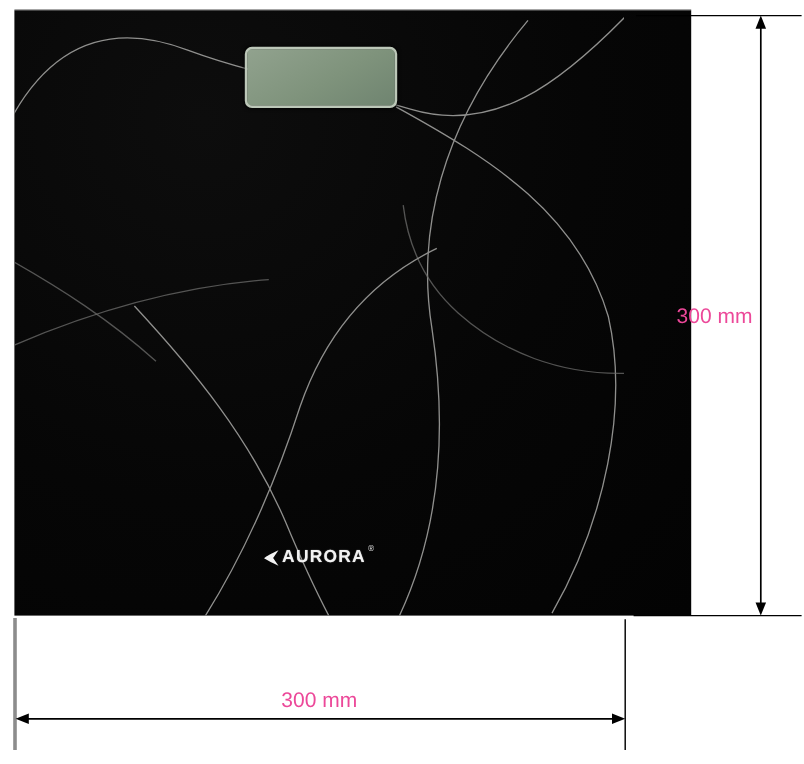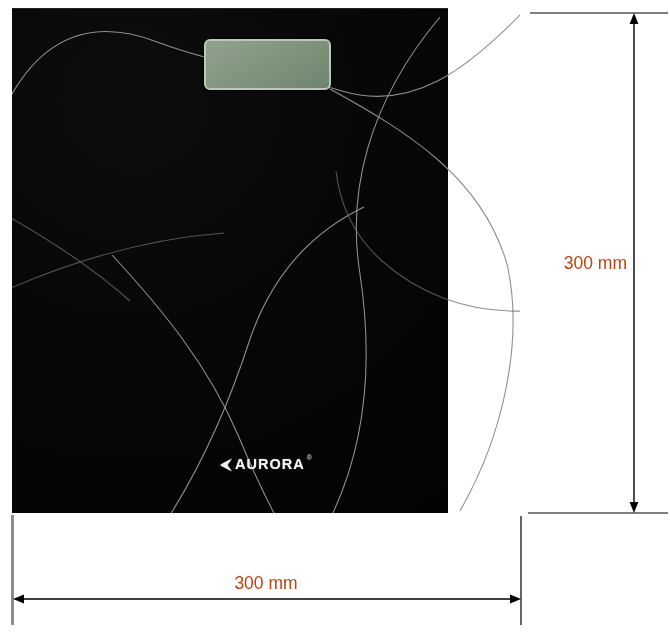--- a/index.html
+++ b/index.html
@@ -2,21 +2,21 @@
 <html><head>
 <meta charset="utf-8">
 <style>
   html,body{margin:0;padding:0;background:#ffffff;}
   .canvas{
     position:relative;width:670px;height:637px;background:#ffffff;
     font-family:"Liberation Sans", sans-serif;overflow:hidden;
   }
   
   .scale{
-    position:absolute;left:12px;top:8px;width:436px;height:504px;
+    position:absolute;left:12px;top:8px;width:564px;height:504px;
     background:radial-gradient(circle at 28% 18%, #0d0d0d 0%, #060606 55%, #030303 100%);
     border-top:1px solid #222;
   }
   .curves{position:absolute;left:0;top:0;width:508px;height:504px;}
   .curves path{fill:none;stroke:#8f8f8d;stroke-width:1.1;}
   .curves path.dim{stroke:#6e6e6c;opacity:.75;}
   
   .display{
     position:absolute;left:192px;top:30px;width:123px;height:47px;
     background:linear-gradient(150deg,#91a28e 0%,#7f937c 55%,#6f8470 100%);
@@ -31,21 +31,21 @@
   .swoosh{display:block;margin-top:1px;}
   .brand{
     color:#f2f2f2;font-weight:bold;font-size:14.5px;letter-spacing:1px;
     text-shadow:0 0 1px #999;
   }
   .reg{color:#e8e8e8;font-size:7px;align-self:flex-start;margin-top:1px;}
   
   .dims{position:absolute;left:0;top:0;width:670px;height:637px;}
   .dims polygon{fill:#000;}
   .dim-label{
-    position:absolute;color:#c2410c;font-size:17.5px;line-height:20px;
+    position:absolute;color:#ec4899;font-size:17.5px;line-height:20px;
   }
   .dim-bottom{left:12px;top:573px;width:508px;text-align:center;}
   .dim-right{left:540px;top:253px;width:87px;text-align:right;}
 </style>
 </head>
 <body>
 
 <div class="canvas">
 
   <div class="scale">

